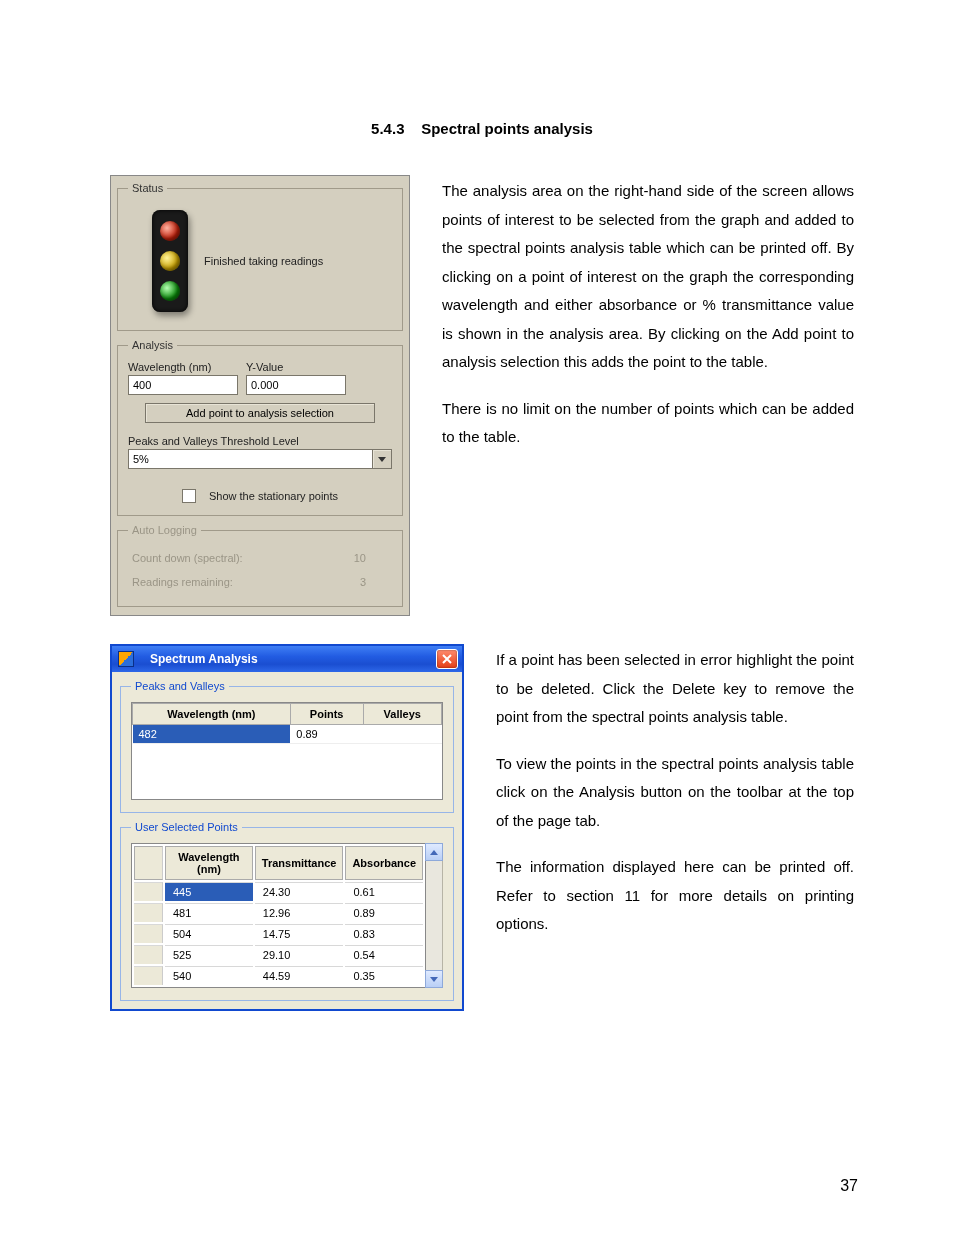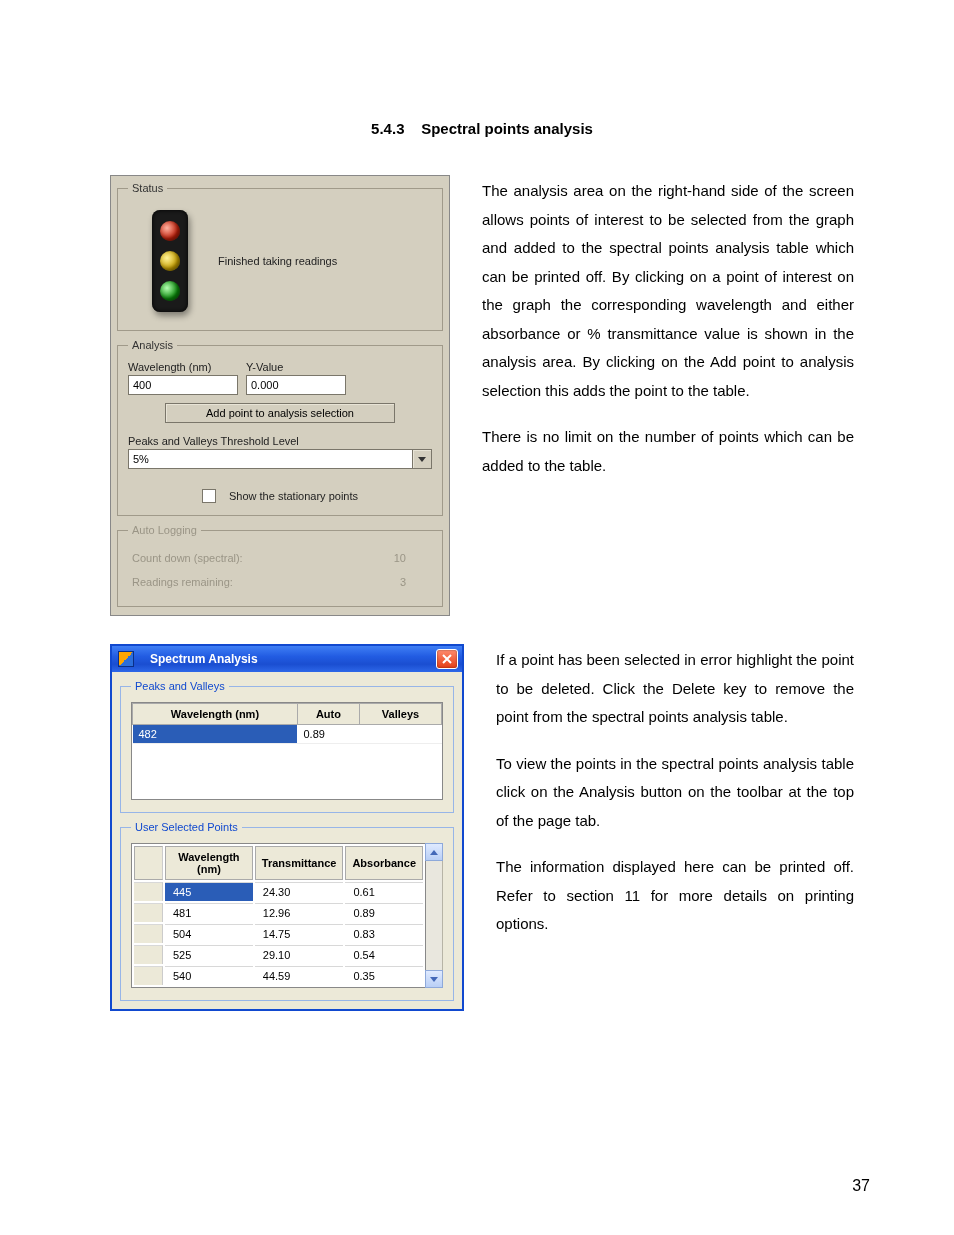--- a/index.html
+++ b/index.html
@@ -37,35 +37,35 @@
   .right-col p { margin: 0 0 18px 0; }
   .panel {
     background: #d4cfbf;
     border: 1px solid #888;
     font-family: Tahoma, Arial, sans-serif;
     font-size: 11px;
     color: #222;
     box-sizing: border-box;
   }
   .panel1 {
-    width: 340px;
+    width: 300px;
   }
   fieldset.grp {
     border: 1px solid #a09a8a;
     margin: 6px 6px 8px 6px;
     padding: 10px 10px 12px 10px;
   }
   fieldset.grp > legend {
     padding: 0 4px;
     color: #333;
   }
   .status-body {
     display: flex;
     align-items: center;
-    gap: 30px;
+    gap: 16px;
     padding: 6px 0;
   }
   .traffic-light {
     width: 36px; height: 90px;
     background: #1a1a1a;
     border-radius: 8px;
     display: flex; flex-direction: column;
     align-items: center; justify-content: space-around;
     padding: 6px 0;
     box-shadow: inset 0 0 4px #000, 2px 4px 6px rgba(0,0,0,.4);
@@ -159,21 +159,21 @@
   }
   .scrollbar svg { width:8px; height:5px; }
   .dialog-btns { display:flex; justify-content:space-between; padding:10px 16px 14px 16px; }
   .dbtn {
     border:1px solid #888; background:#ece9d8; padding:3px 12px;
     font-family:Tahoma,Arial,sans-serif; font-size:11px; cursor:pointer;
     box-shadow: inset 1px 1px 0 #fff;
   }
   .ul { text-decoration: underline; }
   .page-num {
-    position:absolute; bottom:40px; right:84px; font-size:16px;
+    position:absolute; bottom:40px; right:96px; font-size:16px;
   }
   .usp-table td.hl { background:#2a5db7; color:#fff; }
 </style>
 </head>
 <body>
 
 <div class="page">
   <div class="section-heading">
     <span>5.4.3</span>&nbsp;&nbsp;&nbsp;
     <span>Spectral points analysis</span>
@@ -258,21 +258,21 @@
         </div>
       </div>
 
       <fieldset class="dgrp">
         <legend>Peaks and Valleys</legend>
         <div class="pv-table-wrap">
           <table>
             <tbody>
                 <tr>
               <th>Wavelength (nm)</th>
-              <th>Auto</th>
+              <th>Points</th>
               <th>Valleys</th>
             </tr>
             <tr>
               <td class="highlight">482</td>
               <td>0.89</td>
               <td></td>
             </tr>
           </tbody>
             </table>
         </div>

